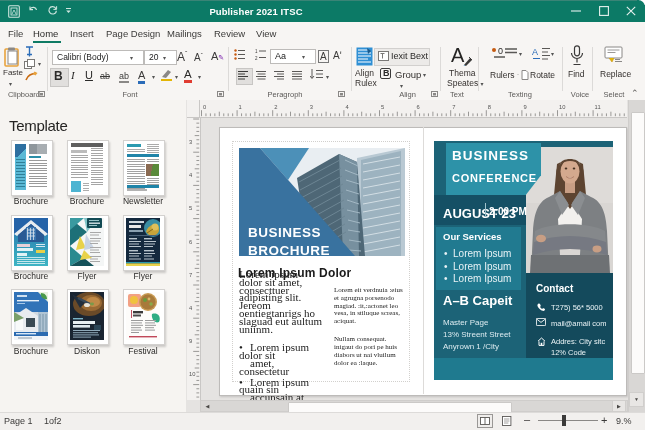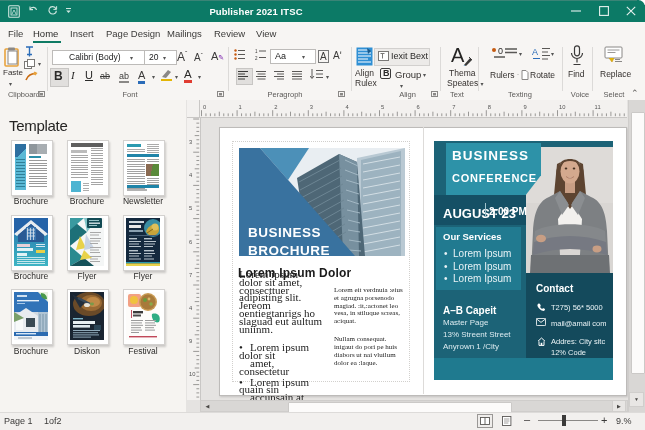--- a/index.html
+++ b/index.html
@@ -124,21 +124,21 @@
 </div>
 <div class="abs glabel" style="left:2px;width:44px;">Clipboard</div>
 <div class="abs" style="left:38px;top:91px;width:7px;height:6px;">
     <svg width="7" height="6" viewBox="0 0 7 6">
       <rect x="0.5" y="0.5" width="6" height="5" fill="none" stroke="#8a8886"></rect>
       <path d="M2 2 h3 v2.5 h-3 Z" fill="#8a8886"></path>
     </svg>
   </div>
 <div class="abs gsep" style="left:47px;"></div>
 
-<div class="abs combo" style="left:52px;top:50px;width:86px;height:13px;line-height:13px;padding-left:16px;">Calibri (Body)</div>
+<div class="abs combo" style="left:52px;top:50px;width:86px;height:13px;line-height:13px;padding-left:4px;">Calibri (Body)</div>
 <div class="abs caret" style="left:130px;top:54px;">▾</div>
 <div class="abs combo" style="left:144px;top:50px;width:27px;height:13px;line-height:13px;padding-left:4px;">20</div>
 <div class="abs caret" style="left:163px;top:54px;">▾</div>
 <div class="abs" style="left:177px;top:50px;font-size:12px;color:#3b3a39;">A<span style="font-size:7px;vertical-align:5px;">ˆ</span></div>
 <div class="abs" style="left:194px;top:52px;font-size:10px;color:#3b3a39;">A<span style="font-size:6px;vertical-align:4px;">ˇ</span></div>
 <div class="abs" style="left:211px;top:50px;font-size:11px;color:#3b3a39;">A<span style="font-size:7px;color:#7719aa;">✎</span></div>
 <div class="abs" style="left:50px;top:68px;width:17px;height:17px;background:#e1dfdd;border:1px solid #c8c6c4;"></div>
 <div class="abs" style="left:54px;top:69px;font-size:12px;font-weight:bold;color:#2b2a29;">B</div>
 <div class="abs" style="left:71px;top:69px;font-size:11px;font-style:italic;font-family:'Liberation Serif',serif;color:#2b2a29;">I</div>
 <div class="abs" style="left:85px;top:69px;font-size:11px;text-decoration:underline;color:#2b2a29;">U</div>
@@ -823,21 +823,21 @@
 
   <div class="abs" style="left:0;top:54px;width:92px;height:30px;background:#155065;"></div>
   <div class="abs" style="left:9px;top:65px;font-size:13px;font-weight:bold;color:#fff;">AUGUST 23</div>
   <div class="abs" style="left:50.5px;top:62px;width:1px;height:13px;background:#9fc3cd;"></div>
   <div class="abs" style="left:55px;top:65px;font-size:10px;font-weight:bold;color:#fff;">2:00 PM</div>
 
   <div class="abs" style="left:2px;top:86px;width:85px;height:63px;background:#217a90;"></div>
   <div class="abs" style="left:9px;top:90px;font-size:9.5px;font-weight:bold;color:#fff;">Our Services</div>
   <div class="abs" style="left:10px;top:107px;font-size:10px;color:#e8f2f5;line-height:12.6px;">•&nbsp; Lorem Ipsum<br>•&nbsp; Lorem Ipsum<br>•&nbsp; Lorem Ipsum</div>
 
-  <div class="abs" style="left:9px;top:164px;font-size:10px;font-weight:bold;color:#fff;">A–B Capeit</div>
+  <div class="abs" style="left:9px;top:152px;font-size:13px;font-weight:bold;color:#fff;">A–B Capeit</div>
   <div class="abs" style="left:9px;top:176px;font-size:8px;color:#dcebf0;line-height:12px;">Master Page<br>13% Streent Street<br>Anyrown 1 /City</div>
 
   <div class="abs" style="left:92px;top:132px;width:87px;height:85px;background:#144a5c;"></div>
   <div class="abs" style="left:102px;top:142px;font-size:10px;font-weight:bold;color:#fff;">Contact</div>
   <div class="abs" style="left:103px;top:162px;width:8px;height:8px;">
       <svg width="8" height="8" viewBox="0 0 8 8">
         <path d="M1.6 0.6 C2.2 0.3 2.7 0.5 3 1.1 L3.6 2.3 C3.8 2.8 3.7 3.2 3.3 3.6 C3.1 3.8 3.1 4.1 3.4 4.5 C3.8 5 4.2 5.4 4.8 5.7 C5.2 5.9 5.5 5.9 5.7 5.6 C6.1 5.2 6.5 5.1 7 5.4 L7.6 5.8 C8.1 6.2 8.1 6.7 7.7 7.2 C7.2 7.8 6.5 8 5.7 7.8 C3.5 7.2 1.5 5.3 0.6 3.2 C0.2 2.2 0.5 1.2 1.6 0.6 Z" fill="#fff"></path>
       </svg>
     </div>
   <div class="abs" style="left:117px;top:162px;font-size:7.5px;color:#eaf3f6;">T275) 56* 5000</div>

